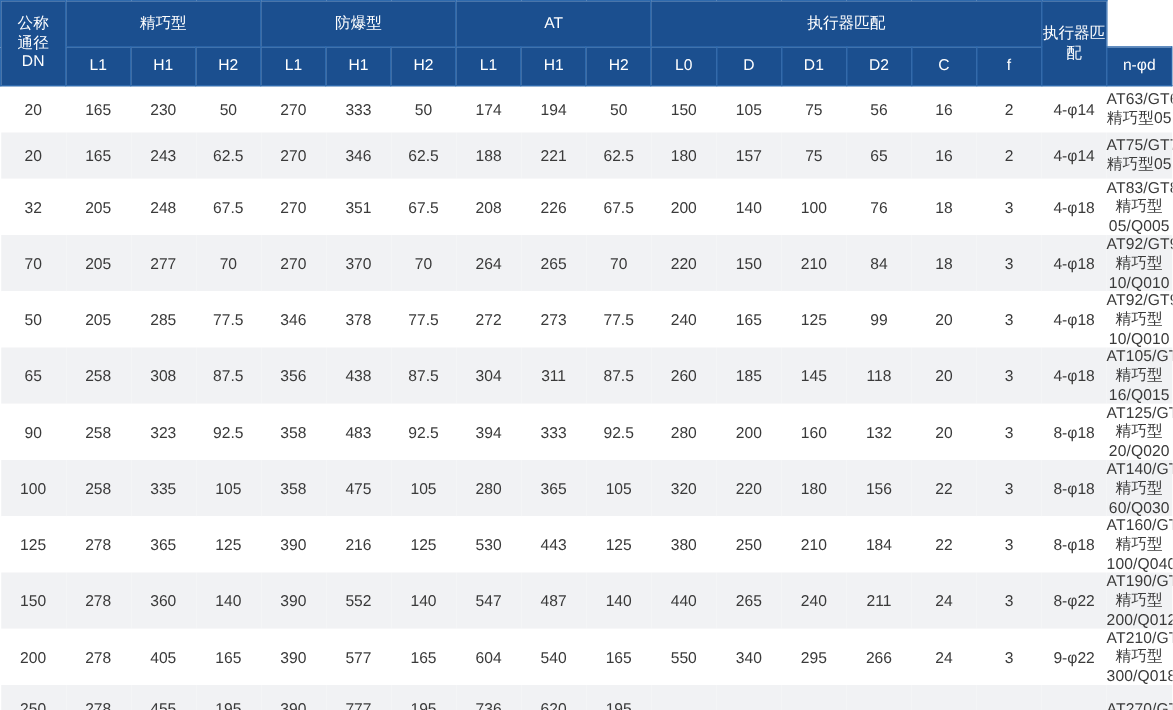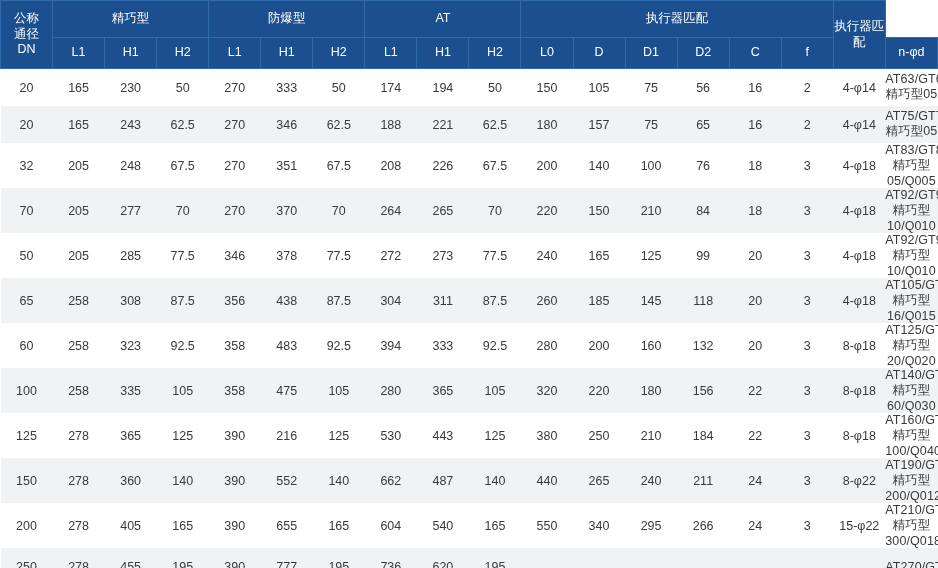--- a/index.html
+++ b/index.html
@@ -221,21 +221,21 @@
         <td>260</td>
         <td>185</td>
         <td>145</td>
         <td>118</td>
         <td>20</td>
         <td>3</td>
         <td>4-φ18</td>
         <td class="actuator">AT105/GT110/精巧型16/Q015</td>
       </tr>
       <tr class="odd">
-        <td class="dn-cell">60</td>
+        <td class="dn-cell">90</td>
         <td>258</td>
         <td>323</td>
         <td>92.5</td>
         <td>358</td>
         <td>483</td>
         <td>92.5</td>
         <td>394</td>
         <td>333</td>
         <td>92.5</td>
         <td>280</td>
@@ -288,50 +288,50 @@
         <td class="actuator">AT160/GT160/精巧型100/Q040</td>
       </tr>
       <tr class="even">
         <td class="dn-cell">150</td>
         <td>278</td>
         <td>360</td>
         <td>140</td>
         <td>390</td>
         <td>552</td>
         <td>140</td>
-        <td>662</td>
+        <td>547</td>
         <td>487</td>
         <td>140</td>
         <td>440</td>
         <td>265</td>
         <td>240</td>
         <td>211</td>
         <td>24</td>
         <td>3</td>
         <td>8-φ22</td>
         <td class="actuator">AT190/GT190/精巧型200/Q012</td>
       </tr>
       <tr class="odd">
         <td class="dn-cell">200</td>
         <td>278</td>
         <td>405</td>
         <td>165</td>
         <td>390</td>
-        <td>655</td>
+        <td>577</td>
         <td>165</td>
         <td>604</td>
         <td>540</td>
         <td>165</td>
         <td>550</td>
         <td>340</td>
         <td>295</td>
         <td>266</td>
         <td>24</td>
         <td>3</td>
-        <td>15-φ22</td>
+        <td>9-φ22</td>
         <td class="actuator">AT210/GT210/精巧型300/Q018</td>
       </tr>
       <tr class="even">
         <td class="dn-cell">250</td>
         <td>278</td>
         <td>455</td>
         <td>195</td>
         <td>390</td>
         <td>777</td>
         <td>195</td>

